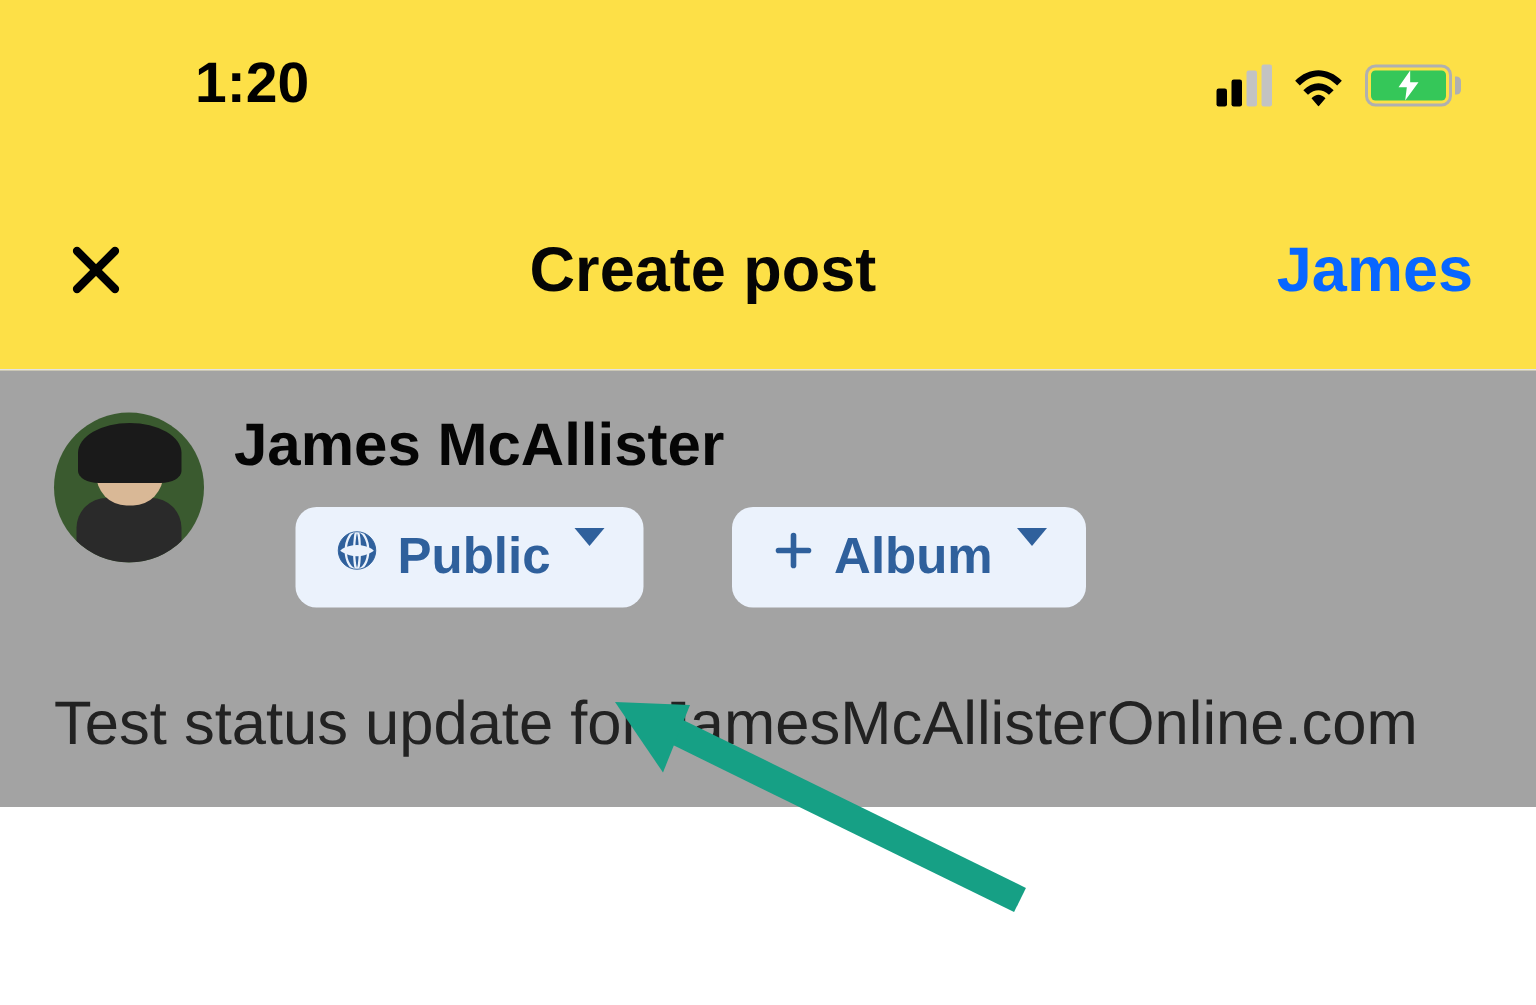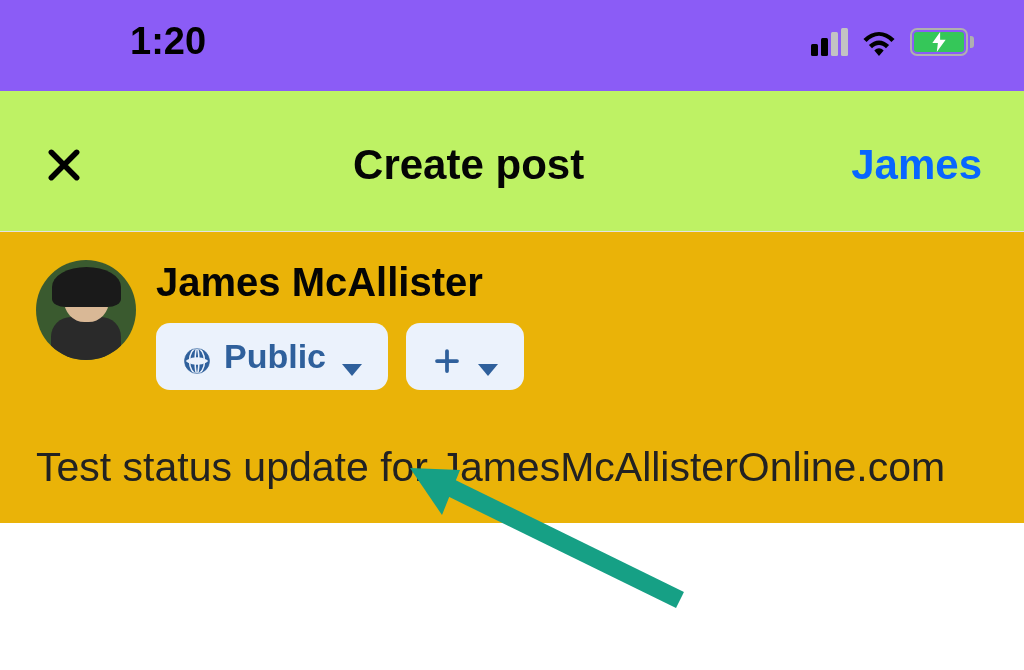--- a/index.html
+++ b/index.html
@@ -12,22 +12,22 @@
       background: #fff;
       width: 1024px;
       height: 670px;
       overflow: hidden;
       position: relative;
     }
     .status-bar {
       display: flex;
       justify-content: space-between;
       align-items: center;
-      padding: 20px 50px 28px 130px;
-      background: #8b5cf6;
+      padding: 35px 50px 28px 130px;
+      background: #fde047;
     }
     .status-time {
       font-size: 38px;
       font-weight: 600;
       color: #000;
     }
     .status-icons {
       display: flex;
       align-items: center;
       gap: 12px;
@@ -76,21 +76,21 @@
       height: 12px;
       background: #b0b0b0;
       border-radius: 0 3px 3px 0;
       margin-left: 2px;
     }
     .header-bar {
       display: flex;
       justify-content: space-between;
       align-items: center;
       padding: 50px 42px 42px 42px;
-      background: #bef264;
+      background: #fde047;
       border-bottom: 1px solid #e2e3e5;
     }
     .close-btn {
       width: 44px;
       height: 44px;
       display: flex;
       align-items: center;
       justify-content: center;
       cursor: pointer;
     }
@@ -99,21 +99,21 @@
       font-weight: 700;
       color: #050505;
     }
     .next-btn {
       font-size: 42px;
       font-weight: 600;
       color: #0866ff;
       cursor: pointer;
     }
     .content {
-      background: #eab308;
+      background: #a3a3a3;
       padding: 28px 36px;
     }
     .user-row {
       display: flex;
       align-items: flex-start;
       gap: 20px;
     }
     .avatar {
       width: 100px;
       height: 100px;
@@ -167,29 +167,30 @@
       font-size: 40px;
       font-weight: 700;
       color: #050505;
     }
     .chip-row {
       display: flex;
       gap: 18px;
     }
     .chip {
       display: flex;
-      align-items: flex-end;
+      align-items: flex-start;
       gap: 12px;
       padding: 14px 26px;
       background: #ebf2fc;
       border-radius: 14px;
       cursor: pointer;
       color: #2f609c;
       font-size: 34px;
       font-weight: 600;
+      margin-left: 41px;
     }
     .chip-icon {
       width: 30px;
       height: 30px;
       flex-shrink: 0;
     }
     .chevron-down {
       width: 0;
       height: 0;
       border-left: 10px solid transparent;
@@ -270,20 +271,21 @@
             <ellipse cx="12" cy="12" rx="6" ry="10.3" fill="none" stroke="#ebf2fc" stroke-width="1.2"></ellipse>
             <circle cx="12" cy="12" r="10" fill="none" stroke="#2f609c" stroke-width="0.5"></circle>
           </svg>
           <span>Public</span>
           <div class="chevron-down"></div>
         </div>
         <div class="chip">
           <svg class="chip-icon" viewBox="0 0 24 24">
             <path d="M12 4 L12 20 M4 12 L20 12" stroke="#2f609c" stroke-width="3" stroke-linecap="round"></path>
           </svg>
+          <span>Album</span>
           <div class="chevron-down"></div>
         </div>
       </div>
     </div>
   </div>
   <div class="post-text">Test status update for JamesMcAllisterOnline.com</div>
 </div>
 
 <svg class="annotation-arrow" width="320" height="170" viewBox="0 0 320 170">
   <defs>

